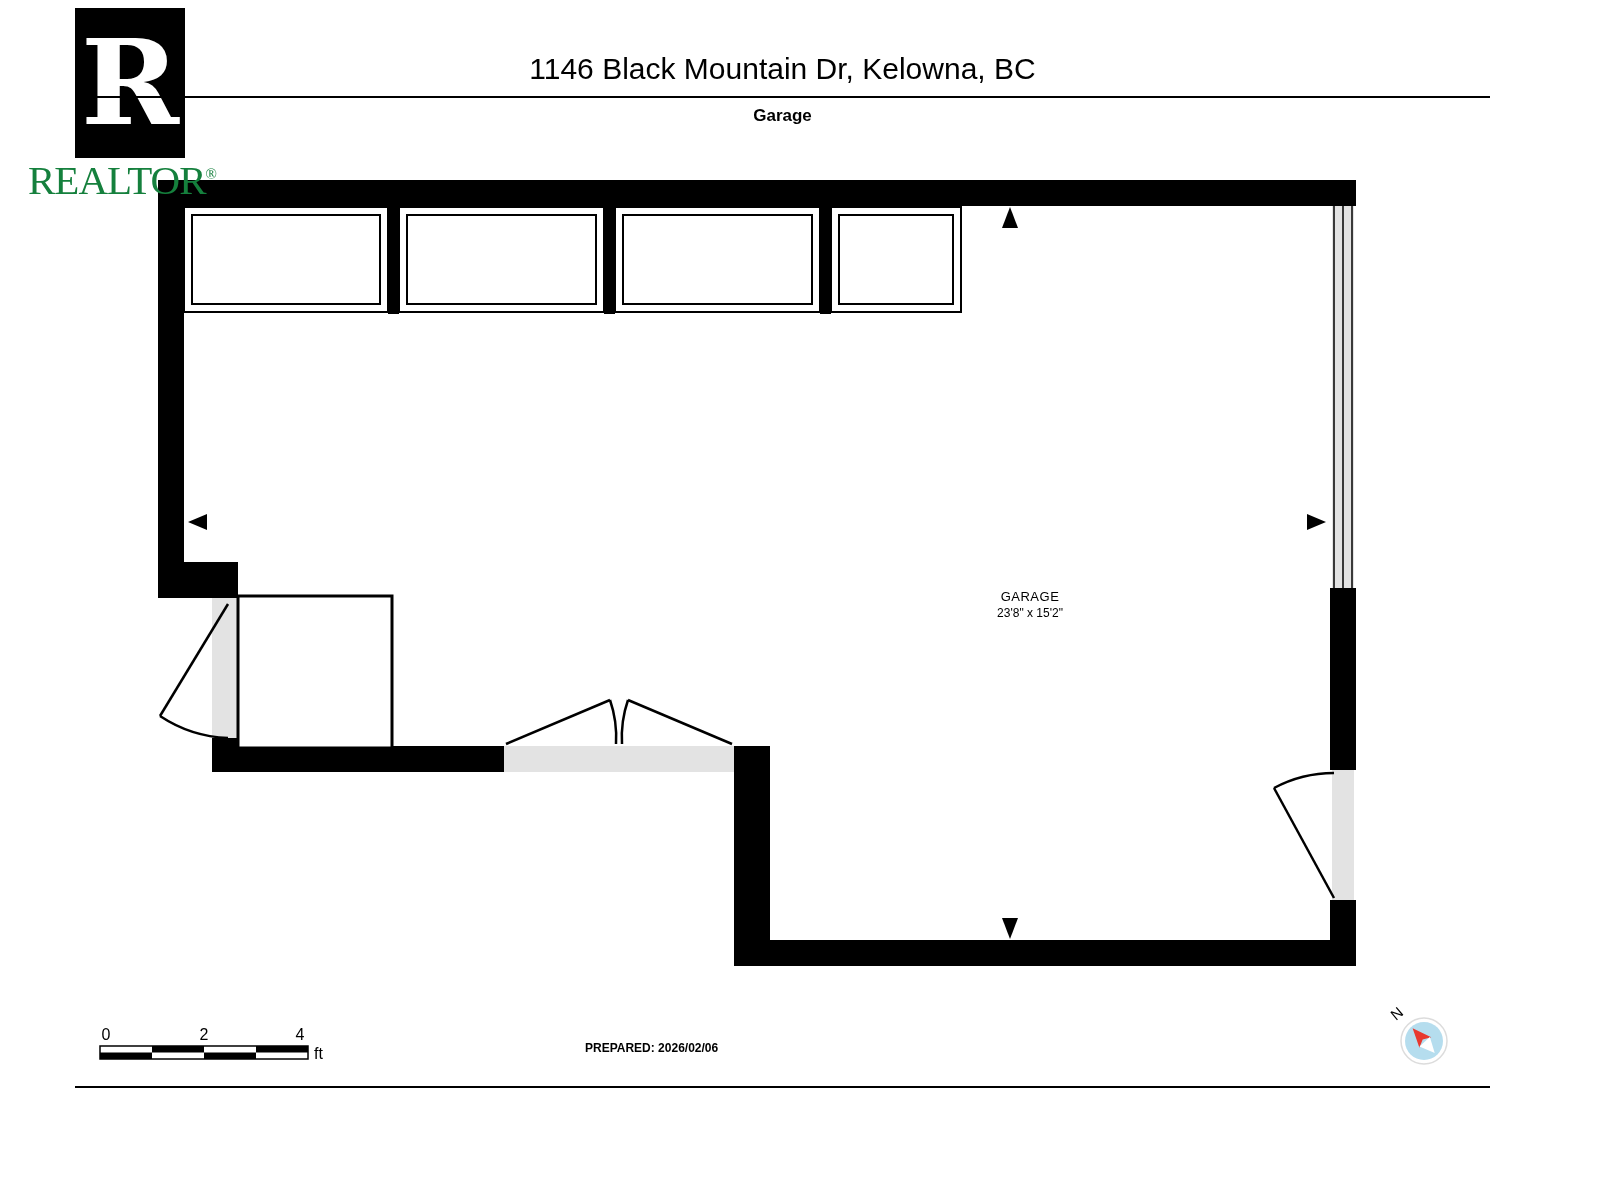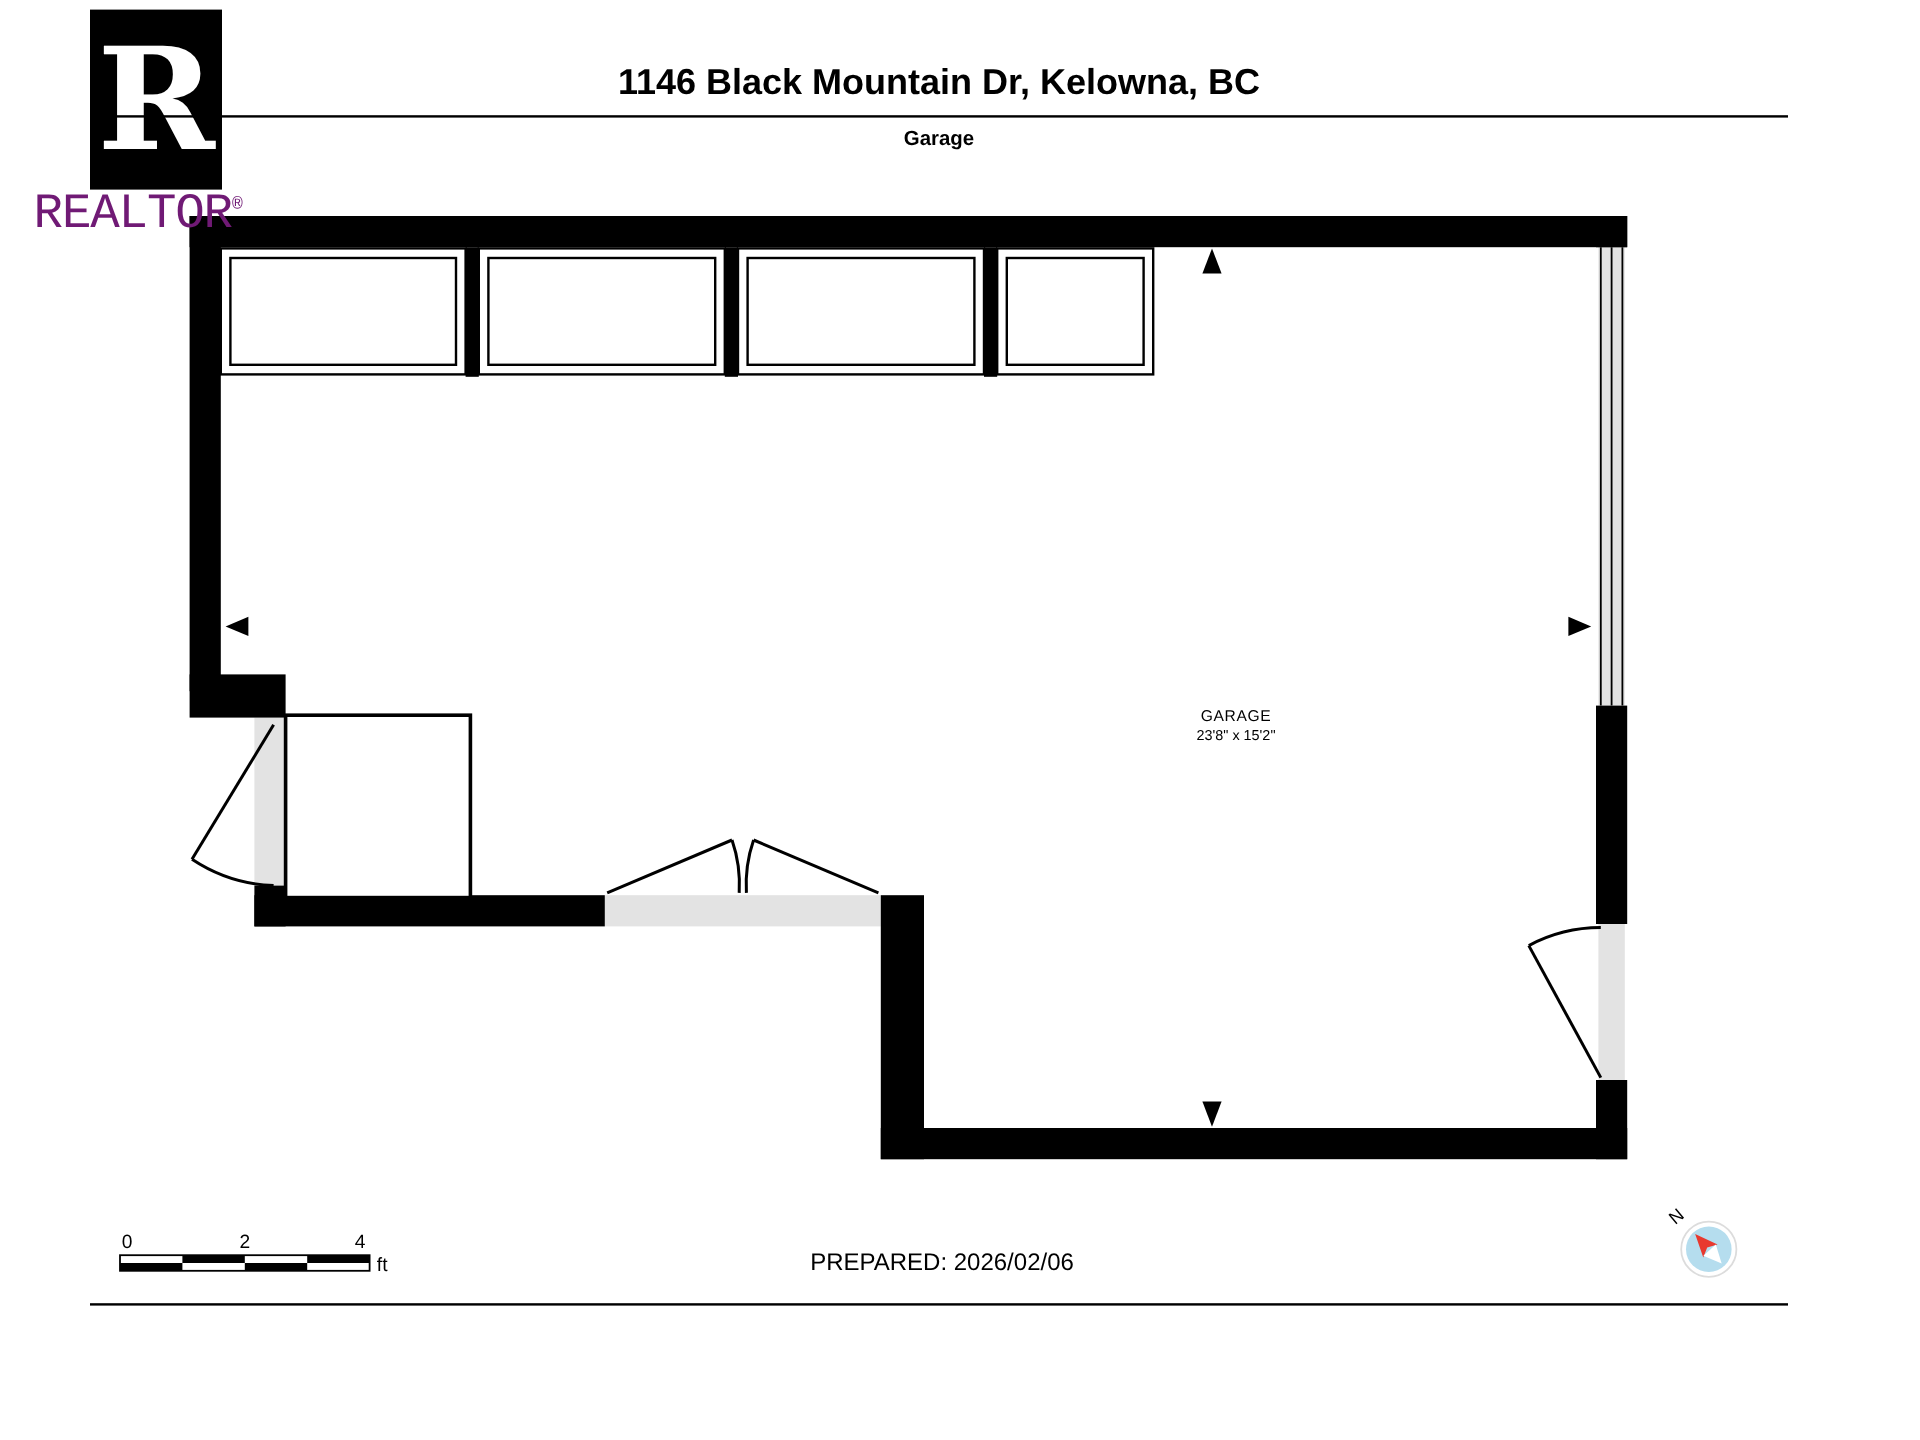--- a/index.html
+++ b/index.html
@@ -4,37 +4,37 @@
 <style>
   html,body{margin:0;padding:0;background:#fff;}
   .page{position:relative;width:1600px;height:1200px;background:#fff;overflow:hidden;
         font-family:"Liberation Sans",sans-serif;color:#000;}
   svg{position:absolute;left:0;top:0;}
   svg text{font-family:"Liberation Sans",sans-serif;fill:#000;}
 
   .logo-box{position:absolute;left:75px;top:8px;width:110px;height:150px;background:#000;
             display:flex;align-items:center;justify-content:center;}
   .logo-r{color:#fff;font-family:"DejaVu Serif",serif;font-weight:bold;font-size:118px;line-height:150px;}
-  .wordmark{position:absolute;left:28px;top:156px;font-size:41px;color:#701a75;
-            font-family:Liberation Mono, monospace;letter-spacing:-1px;white-space:nowrap;}
+  .wordmark{position:absolute;left:28px;top:156px;font-size:41px;color:#15803d;
+            font-family:Liberation Serif, serif;letter-spacing:-1px;white-space:nowrap;}
   .wordmark sup{font-size:15px;letter-spacing:0;}
 
   .title{position:absolute;left:75px;top:52px;width:1415px;margin:0;text-align:center;
-         font-size:30px;font-weight:bold;}
+         font-size:30px;font-weight:normal;}
   .rule{position:absolute;background:#000;}
   .rule-top{left:75px;top:96px;width:1415px;height:2px;}
   .subtitle{position:absolute;left:75px;top:106px;width:1415px;margin:0;text-align:center;
             font-size:17px;font-weight:bold;}
 
   .room-label{position:absolute;left:945px;top:589px;width:170px;text-align:center;}
   .room-name{font-size:13px;letter-spacing:0.5px;}
   .room-dims{font-size:12px;margin-top:2px;}
 
-  .prepared{position:absolute;left:585px;top:1041px;width:400px;text-align:center;
-            font-size:20px;font-weight:normal;}
+  .prepared{position:absolute;left:585px;top:1041px;width:400px;text-align:left;
+            font-size:12px;font-weight:bold;}
   .rule-bottom{left:75px;top:1086px;width:1415px;height:2px;}
   .disclaimer{position:absolute;left:83px;top:1095px;width:1340px;font-size:15px;}
 </style>
 </head>
 <body>
 
 <div class="page">
 
   <svg width="1600" height="1200" viewBox="0 0 1600 1200">
 

